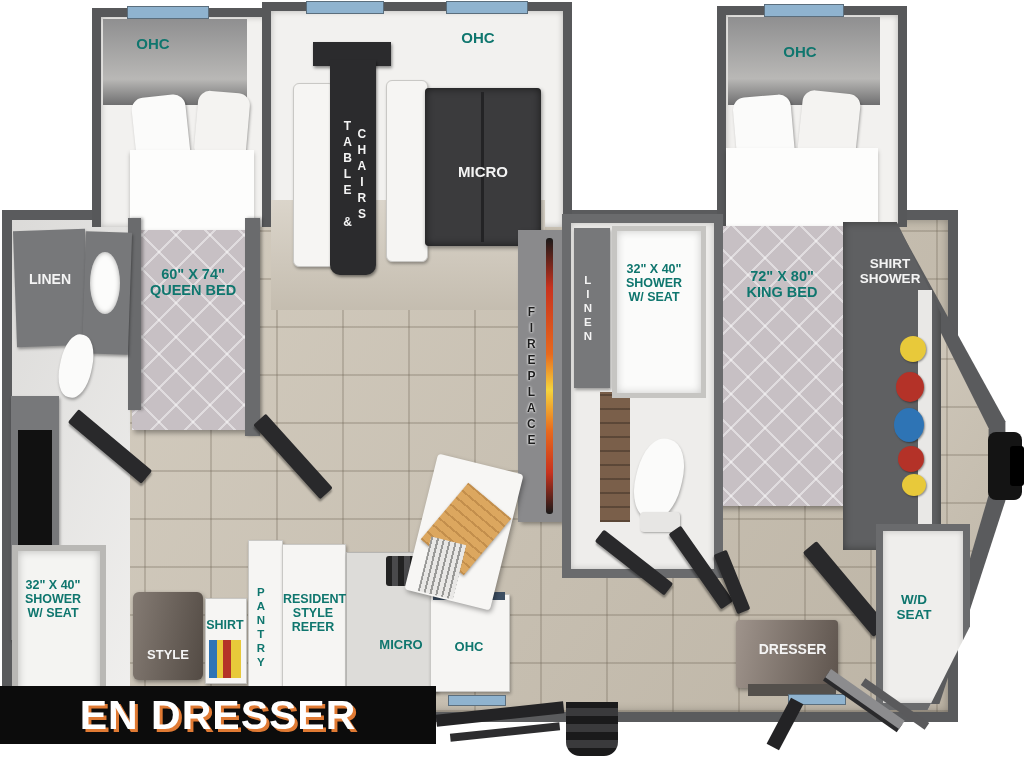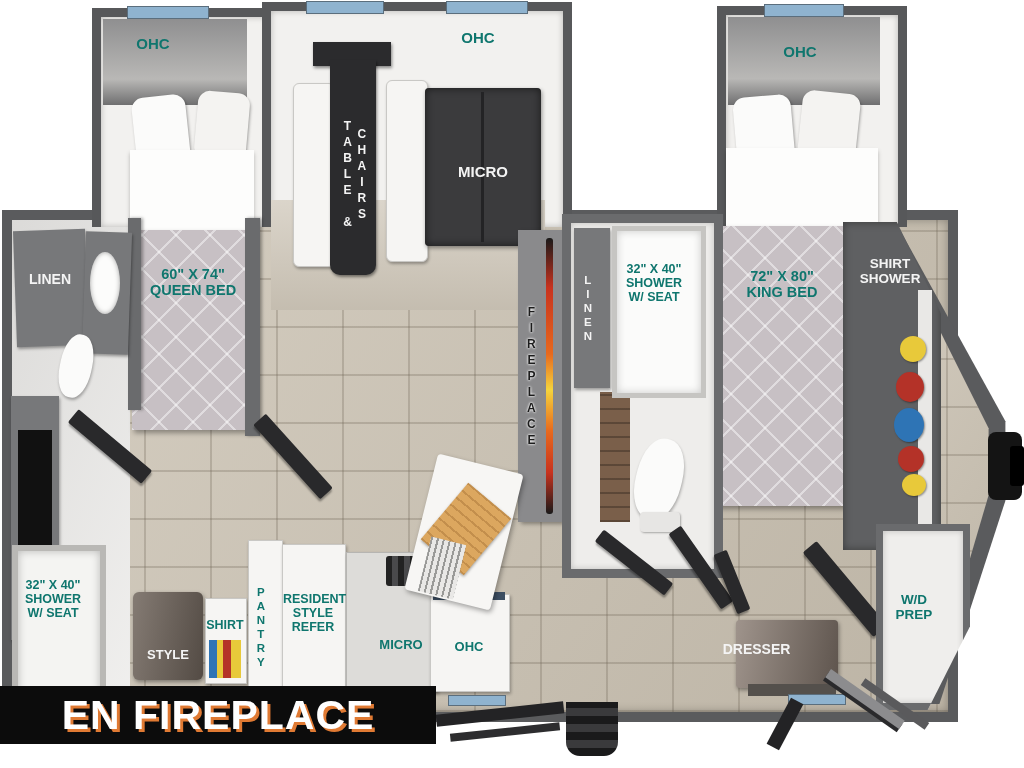--- a/index.html
+++ b/index.html
@@ -168,40 +168,40 @@
   <div class="abs" style="left:640px;top:512px;width:40px;height:20px;background:#e7e6e4;border-radius:4px;
               box-shadow:1px 1px 2px rgba(0,0,0,.3);"></div>
   <div class="abs doorblade" style="left:590px;top:555px;width:88px;height:15px;transform:rotate(38deg);"></div>
   <div class="abs doorblade" style="left:655px;top:560px;width:92px;height:15px;transform:rotate(55deg);"></div>
 
   <div class="abs doorblade" style="left:790px;top:580px;width:110px;height:18px;transform:rotate(50deg);"></div>
   <div class="abs doorblade" style="left:700px;top:575px;width:64px;height:14px;transform:rotate(68deg);"></div>
   <div class="abs" style="left:736px;top:620px;width:102px;height:68px;background:#87796f;border-radius:4px;
               background-image:linear-gradient(100deg,rgba(255,255,255,.2),rgba(0,0,0,.3));
               box-shadow:1px 2px 4px rgba(0,0,0,.4);"></div>
-  <span class="lbl white" style="left:700px;top:642px;width:113px;font-size:14px;">DRESSER</span>
+  <span class="lbl white" style="left:736px;top:642px;width:113px;font-size:14px;">DRESSER</span>
   <div class="abs" style="left:748px;top:684px;width:88px;height:12px;background:#54504c;"></div>
 
   <div class="abs" style="left:843px;top:222px;width:98px;height:328px;background:#5f6062;
               clip-path:polygon(0 0,55% 0,100% 28%,100% 100%,0 100%);
               box-shadow:inset 0 0 8px rgba(0,0,0,.4);"></div>
   <div class="abs" style="left:918px;top:290px;width:14px;height:250px;background:#e9e8e6;"></div>
   <span class="lbl white" style="left:850px;top:256px;width:80px;font-size:13.5px;">SHIRT
 SHOWER</span>
   <div class="abs" style="left:900px;top:336px;width:26px;height:26px;background:#e8c93a;border-radius:50%;box-shadow:1px 1px 2px rgba(0,0,0,.4);"></div>
   <div class="abs" style="left:896px;top:372px;width:28px;height:30px;background:#b43228;border-radius:50%;box-shadow:1px 1px 2px rgba(0,0,0,.4);"></div>
   <div class="abs" style="left:894px;top:408px;width:30px;height:34px;background:#2e74b5;border-radius:50%;box-shadow:1px 1px 2px rgba(0,0,0,.4);"></div>
   <div class="abs" style="left:898px;top:446px;width:26px;height:26px;background:#b43228;border-radius:50%;box-shadow:1px 1px 2px rgba(0,0,0,.4);"></div>
   <div class="abs" style="left:902px;top:474px;width:24px;height:22px;background:#e8c93a;border-radius:50%;box-shadow:1px 1px 2px rgba(0,0,0,.4);"></div>
 
   <div class="abs" style="left:876px;top:524px;width:80px;height:172px;background:#efeeec;
               border:7px solid #6a6b6d;clip-path:polygon(0 0,100% 0,100% 55%,55% 100%,0 100%);
               box-shadow:inset 0 0 6px rgba(0,0,0,.2);"></div>
   <span class="lbl" style="left:884px;top:592px;width:60px;font-size:13.5px;">W/D
-PREP</span>
+SEAT</span>
 
   <div class="abs window" style="left:448px;top:695px;width:56px;height:9px;"></div>
   <div class="abs window" style="left:788px;top:694px;width:56px;height:9px;"></div>
 
   <div class="abs" style="left:566px;top:702px;width:52px;height:54px;background:#2a2a2c;border-radius:0 0 14px 14px;
               background-image:repeating-linear-gradient(0deg,#1a1a1b 0 8px,#3a3a3c 8px 16px);"></div>
   <div class="abs" style="left:436px;top:708px;width:128px;height:12px;background:#232325;transform:rotate(-6deg);"></div>
   <div class="abs" style="left:450px;top:728px;width:110px;height:8px;background:#2d2d2f;transform:rotate(-6deg);"></div>
   <div class="abs" style="left:778px;top:698px;width:14px;height:52px;background:#232325;transform:rotate(28deg);"></div>
   <div class="abs" style="left:820px;top:694px;width:90px;height:10px;background:#8c8c8e;transform:rotate(35deg);
@@ -213,16 +213,16 @@
   <span class="lbl" style="left:765px;top:44px;width:70px;font-size:15px;">OHC</span>
   <span class="lbl white" style="left:438px;top:164px;width:90px;font-size:15px;">MICRO</span>
   <span class="lbl" style="left:131px;top:266px;width:124px;font-size:14.5px;">60" X 74"
 QUEEN BED</span>
   <span class="lbl" style="left:706px;top:268px;width:152px;font-size:14.5px;">72" X 80"
 KING BED</span>
 
   <div class="abs" style="left:0px;top:686px;width:436px;height:58px;background:#0c0c0c;
               display:flex;align-items:center;justify-content:center;">
     <span style="font-size:41px;font-weight:bold;color:#ffffff;letter-spacing:1px;
-                 text-shadow:3px 3px 0 #e07a33;font-family:'Liberation Sans',sans-serif;">EN FIREPLACE</span>
+                 text-shadow:3px 3px 0 #e07a33;font-family:'Liberation Sans',sans-serif;">EN DRESSER</span>
   </div>
 
 </div>
 
 </body></html>

